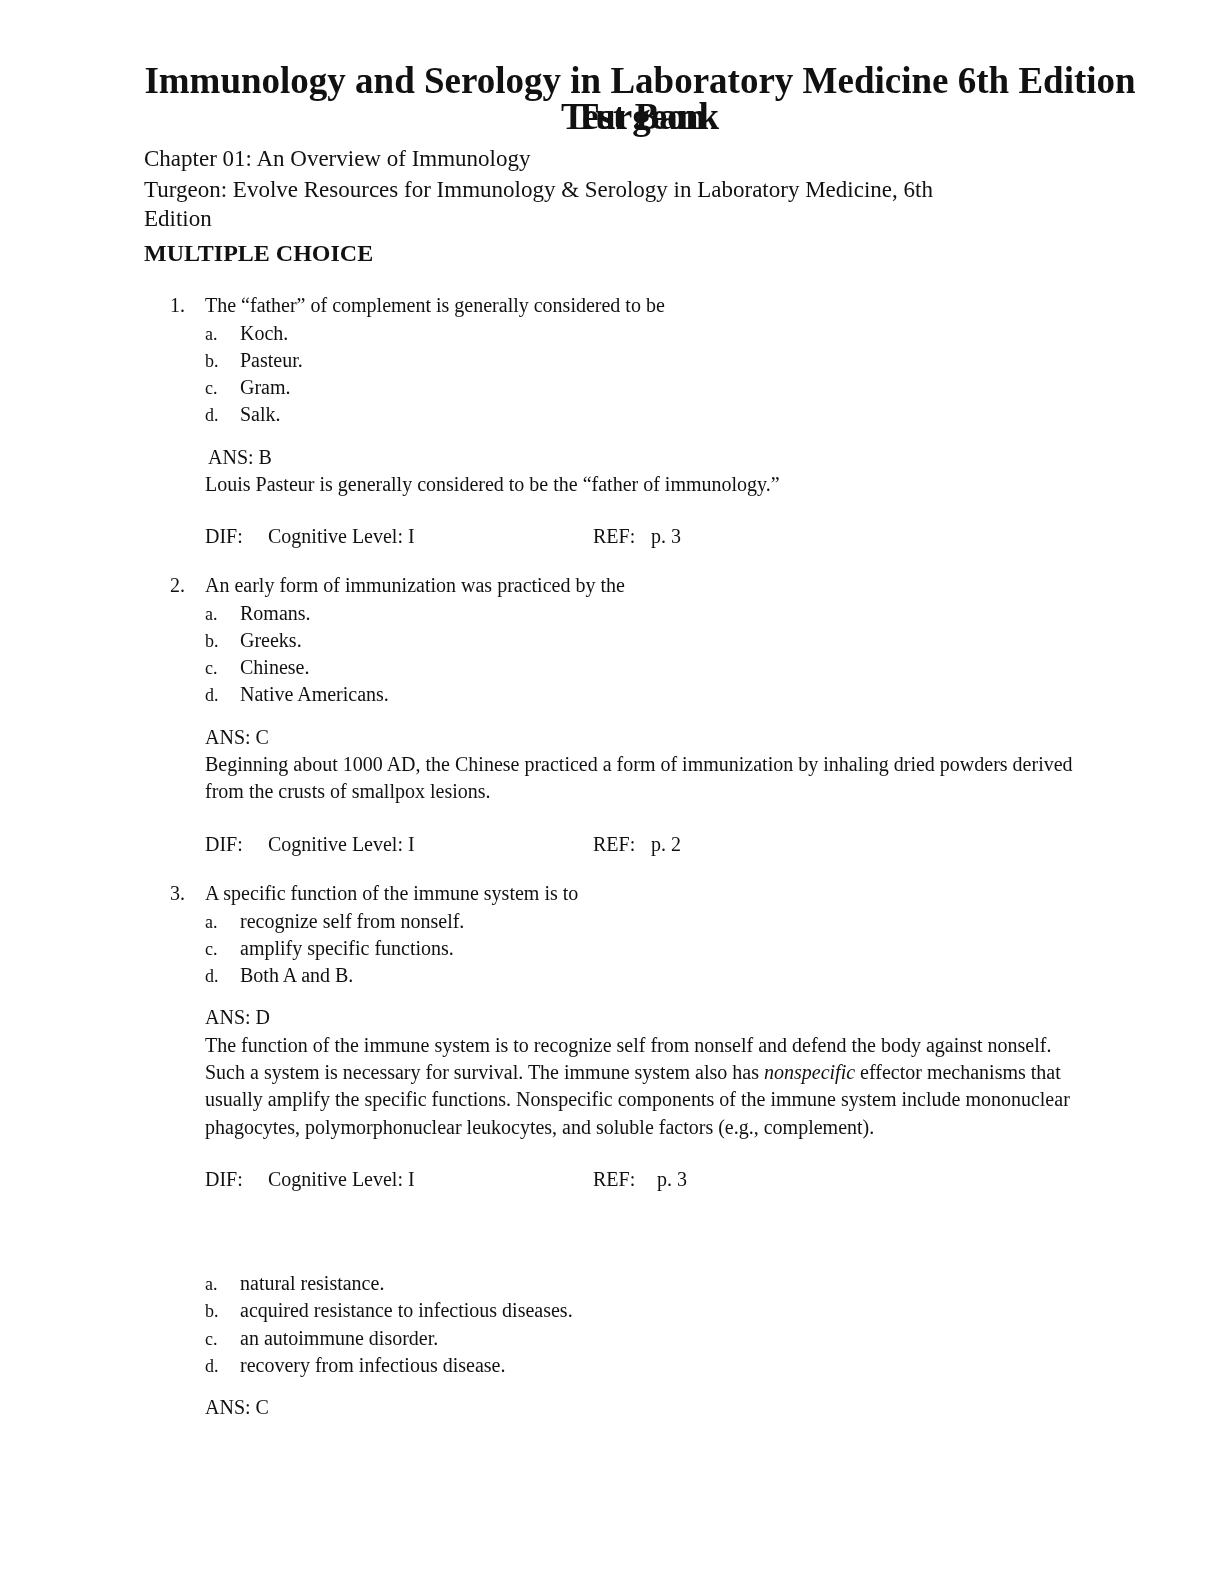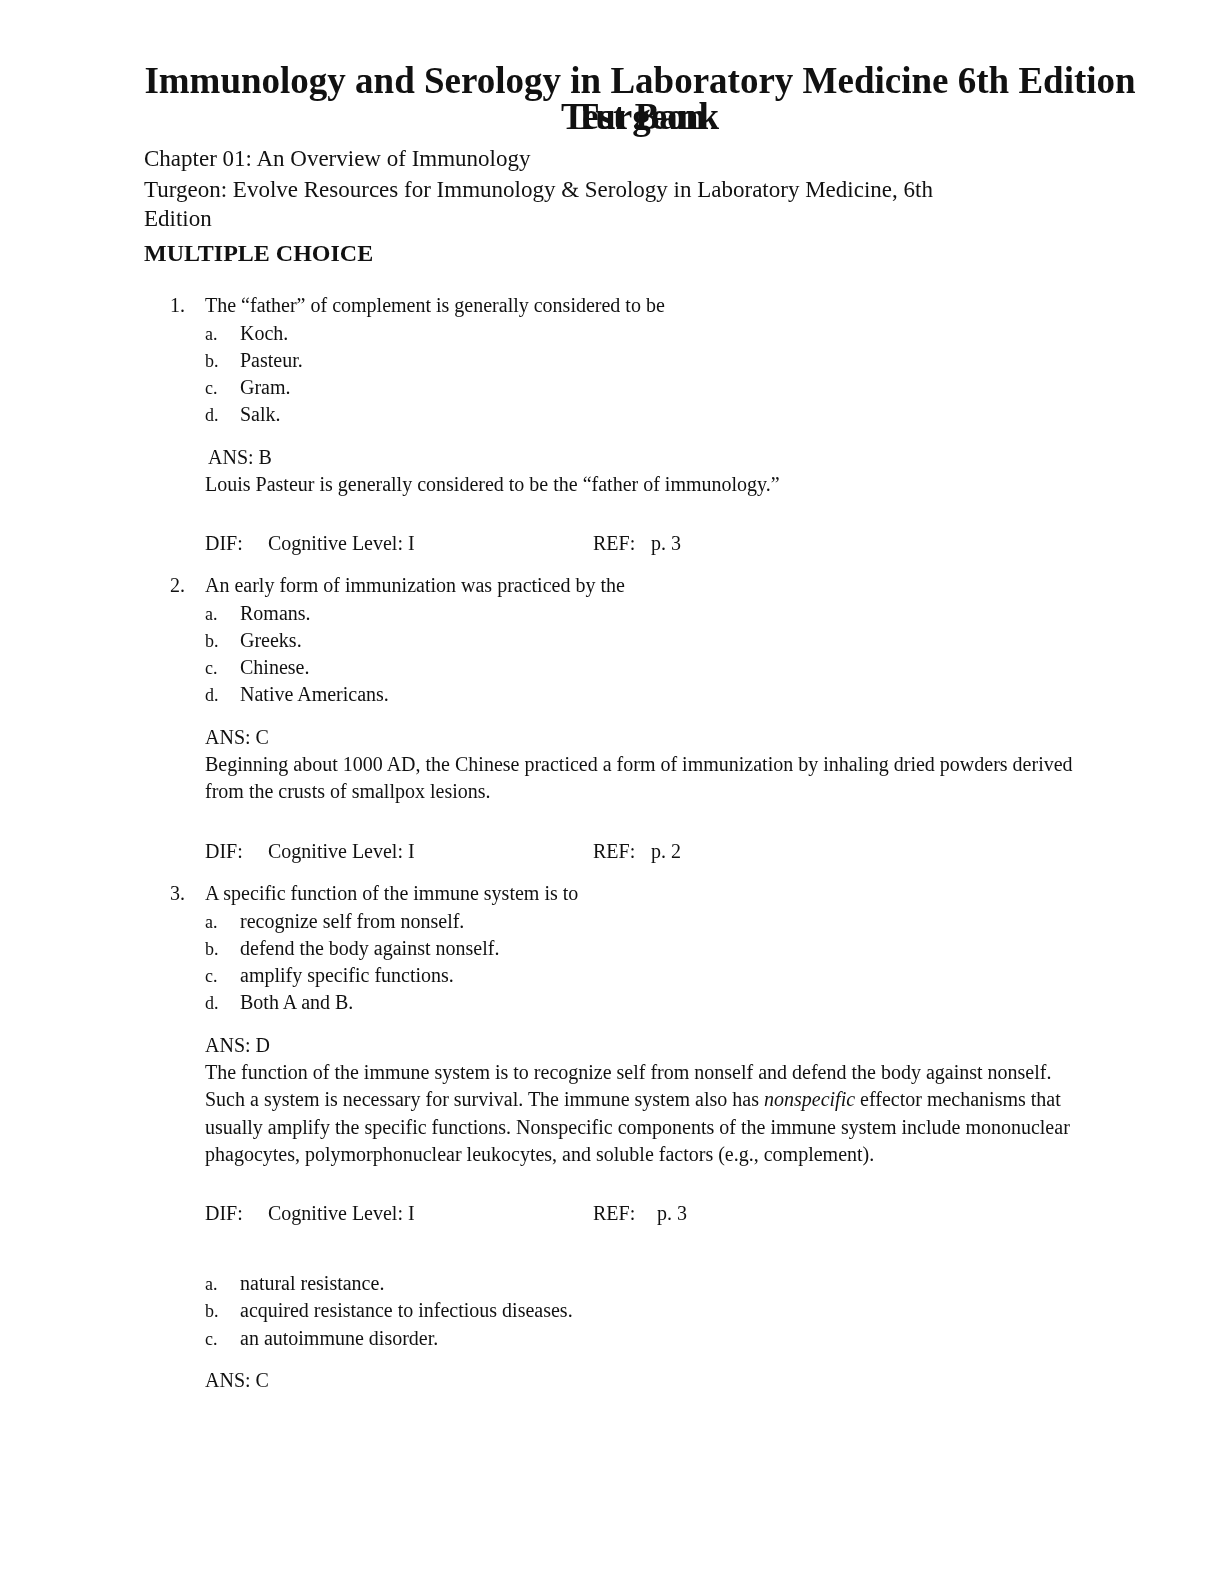--- a/index.html
+++ b/index.html
@@ -14,21 +14,21 @@
   .q { position: absolute; left: 170px; width: 900px; font-size: 20px; }
   .qline { height: 27.5px; line-height: 27.5px; white-space: nowrap; }
   .qnum { display: inline-block; width: 35px; }
   .opt { padding-left: 35px; height: 27.3px; line-height: 27.3px; white-space: nowrap; }
   .opt .letter { display: inline-block; width: 35px; font-size: 18px; }
   .ans { padding-left: 35px; margin-top: 15px; line-height: 27.3px; }
   .exp { padding-left: 35px; line-height: 27.3px; width: 880px; }
   .dif { padding-left: 35px; margin-top: 25px; line-height: 27px; white-space: nowrap; }
   .dif .label { display: inline-block; width: 63px; }
   .dif .lvl { display: inline-block; width: 325px; }
-  .dif .reflabel { display: inline-block; width: 58px; margin-top: 7px; }
+  .dif .reflabel { display: inline-block; width: 58px; }
   em { }
 </style>
 </head>
 <body>
 
 <div class="title t1">Immunology and Serology in Laboratory Medicine 6th Edition Turgeon</div>
 <div class="title t2">Test Bank</div>
 
 <div class="h" style="top:144px">Chapter 01: An Overview of Immunology</div>
 <div class="h" style="top:175px">Turgeon: Evolve Resources for Immunology &amp; Serology in Laboratory Medicine, 6th</div>
@@ -53,26 +53,26 @@
   <div class="opt"><span class="letter">c.</span><span>Chinese.</span></div>
   <div class="opt"><span class="letter">d.</span><span>Native Americans.</span></div>
   <div class="ans">ANS: C</div>
   <div class="exp">Beginning about 1000 AD, the Chinese practiced a form of immunization by inhaling dried powders derived from the crusts of smallpox lesions.</div>
   <div class="dif"><span class="label">DIF:</span><span class="lvl">Cognitive Level: I</span><span class="reflabel">REF:</span><span>p. 2</span></div>
 </div>
 
 <div class="q" style="top:880px">
   <div class="qline"><span class="qnum">3.</span><span>A specific function of the immune system is to</span></div>
   <div class="opt"><span class="letter">a.</span><span>recognize self from nonself.</span></div>
-  <div class="opt"><span class="letter">b.</span><span>defend the body against nonself.</span></div>
   <div class="opt"><span class="letter">c.</span><span>amplify specific functions.</span></div>
   <div class="opt"><span class="letter">d.</span><span>Both A and B.</span></div>
   <div class="ans">ANS: D</div>
   <div class="exp"><span>The function of the immune system is to recognize self from nonself and defend the body against nonself. Such a system is necessary for survival. The immune system also has </span><em>nonspecific</em><span> effector mechanisms that usually amplify the specific functions. Nonspecific components of the immune system include mononuclear phagocytes, polymorphonuclear leukocytes, and soluble factors (e.g., complement).</span></div>
   <div class="dif"><span class="label">DIF:</span><span class="lvl">Cognitive Level: I</span><span class="reflabel" style="width:64px">REF:</span><span>p. 3</span></div>
 </div>
 
 <div class="q" style="top:1270px">
   <div class="opt"><span class="letter">a.</span><span>natural resistance.</span></div>
   <div class="opt"><span class="letter">b.</span><span>acquired resistance to infectious diseases.</span></div>
   <div class="opt"><span class="letter">c.</span><span>an autoimmune disorder.</span></div>
+  <div class="opt"><span class="letter">d.</span><span>recovery from infectious disease.</span></div>
   <div class="ans">ANS: C</div>
 </div>
 
 </body></html>

